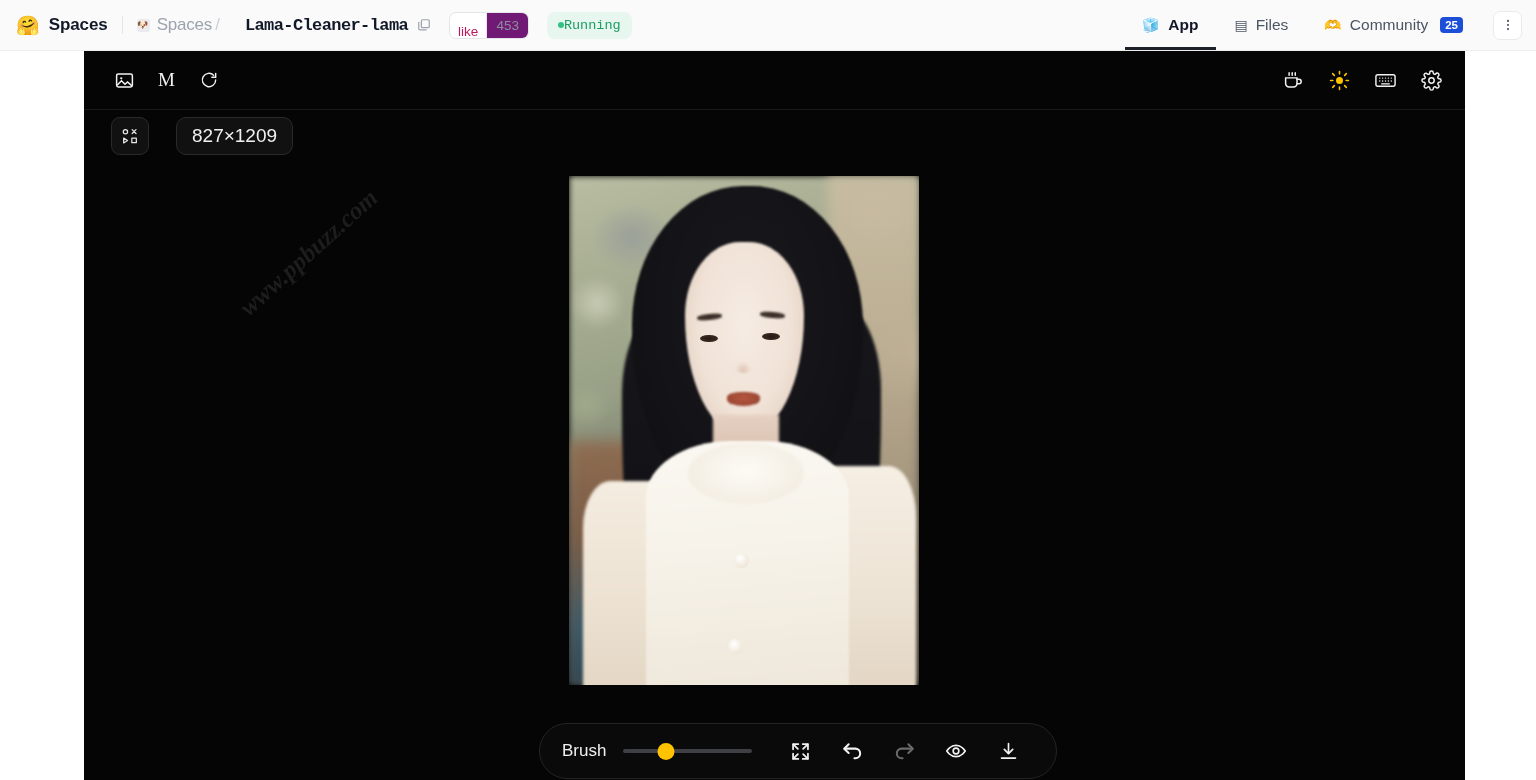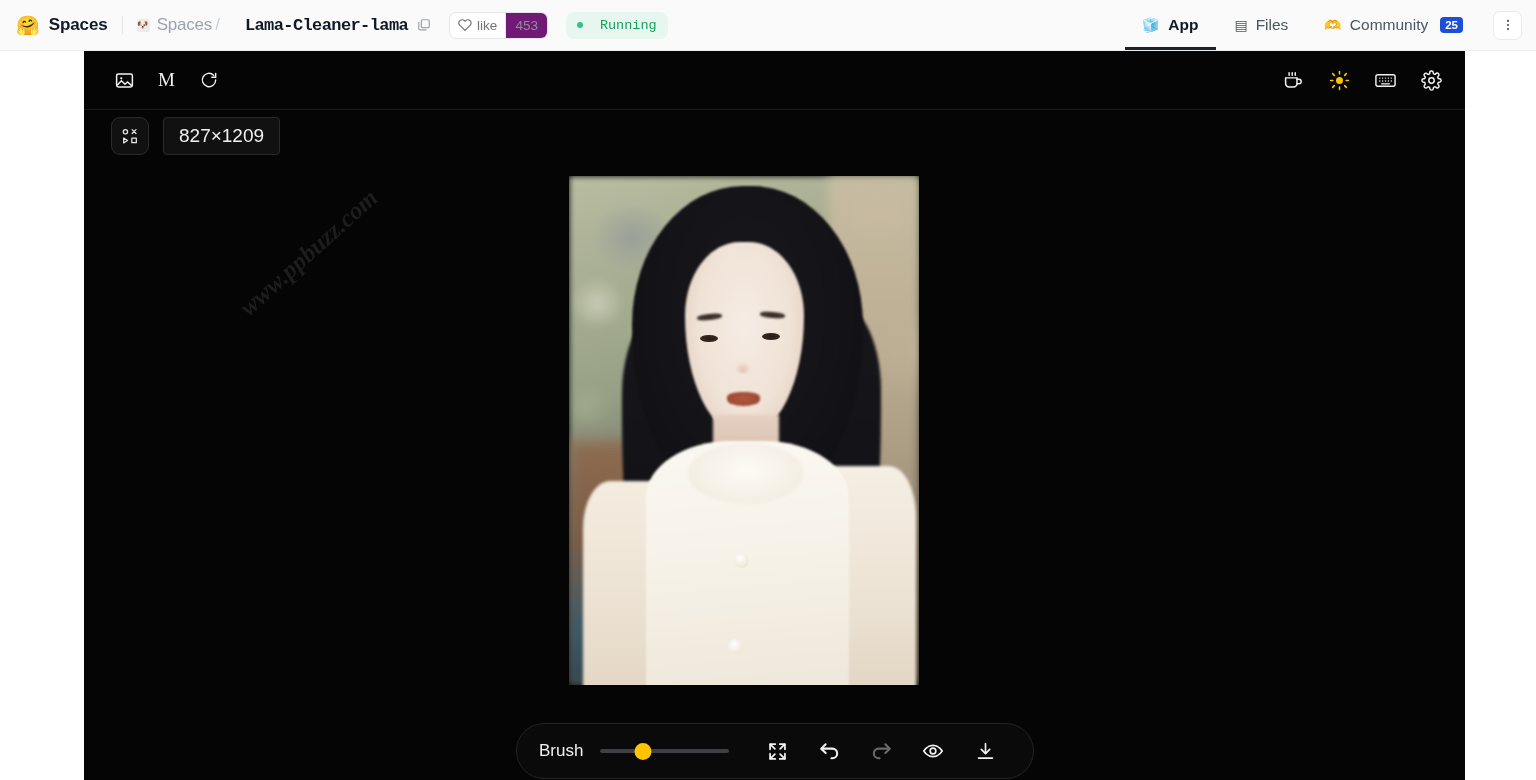--- a/index.html
+++ b/index.html
@@ -46,33 +46,34 @@
     margin-left: 9px; color: #9ca3af; display: inline-flex; align-items: center;
     cursor: pointer;
   }
 
   .like-group {
     display: flex; align-items: stretch; margin-left: 18px;
     border: 1px solid #e4e6ea; border-radius: 7px; overflow: hidden;
     height: 27px; background: #fff;
   }
   .like-btn {
-    display: flex; align-items: center; gap: 5px;
-    padding: 0 8px; font-size: 13.5px; color: #737373;
+    display: flex; align-items: center; gap: 11px;
+    padding: 0 8px; font-size: 13.5px; color: #be185d;
     cursor: pointer;
+    flex-direction: column;
   }
   .like-count {
     display: flex; align-items: center; padding: 0 9px;
     font-size: 13.5px; color: #8b9099;
     border-left: 1px solid #e4e6ea; background: #701a75;
   }
 
   .status-pill {
     margin-left: 18px; height: 27px;
-    display: flex; align-items: center; gap: 17px;
+    display: flex; align-items: center; gap: 0;
     background: #e7f7ef; border-radius: 8px; padding: 0 11px;
     font-size: 13.5px; color: #1a9e63;
     font-family: "Liberation Mono", monospace;
   }
   .status-dot { width: 6px; height: 6px; border-radius: 50%; background: #35c184; }
 
   .hf-right {
     margin-left: auto; display: flex; align-items: center;
     padding-right: 14px; gap: 0; height: 100%;
   }
@@ -128,26 +129,27 @@
     position: absolute; top: 66px; left: 27px;
     display: flex; align-items: center; gap: 14px;
   }
   .shapes-btn {
     width: 38px; height: 38px; border-radius: 9px;
     background: #111111; border: 1px solid #2a2a2a;
     display: flex; align-items: center; justify-content: center;
     cursor: pointer; color: #e8e8e8;
   }
   .dim-badge {
-    height: 38px; border-radius: 4px;
+    height: 38px; border-radius: 10px;
     background: #111111; border: 1px solid #2a2a2a;
     display: flex; align-items: center; padding: 0 15px;
     color: #f0f0f0; font-size: 19px;
     font-family: "Liberation Sans", sans-serif;
     cursor: default;
+    margin-left: 13px;
   }
 
   
   .watermark {
     position: absolute; left: 150px; top: 250px;
     color: #1d1d1d;
     font-size: 25px; font-family: "Liberation Serif", serif;
     font-style: italic; font-weight: bold;
     transform: rotate(-42deg); transform-origin: left top;
     white-space: nowrap; pointer-events: none;
@@ -268,21 +270,21 @@
   .btn1, .btn2 {
     position: absolute; width: 4.3%; height: 3%;
     background: radial-gradient(circle at 40% 35%, #ffffff 0%, #efe7d8 70%, #ddd2bf 100%);
     border-radius: 50%; filter: blur(0.5px);
   }
   .btn1 { left: 47%; top: 74%; }
   .btn2 { left: 45.5%; top: 91%; }
 
   
   .bottom-bar {
-    position: absolute; left: 432px; top: 672px;
+    position: absolute; left: 455px; top: 672px;
     width: 518px; height: 56px;
     background: #0a0a0a; border: 1px solid #242424;
     border-radius: 28px;
     display: flex; align-items: center;
     padding: 0 22px; gap: 0;
   }
   .brush-label { color: #f0f0f0; font-size: 17px; margin-right: 17px; }
   .slider { position: relative; width: 140px; height: 18px; display: flex; align-items: center; cursor: pointer; }
   .slider-track { position: absolute; left: 0; right: 0; height: 4px; background: #3e4046; border-radius: 2px; }
   .slider-thumb {

